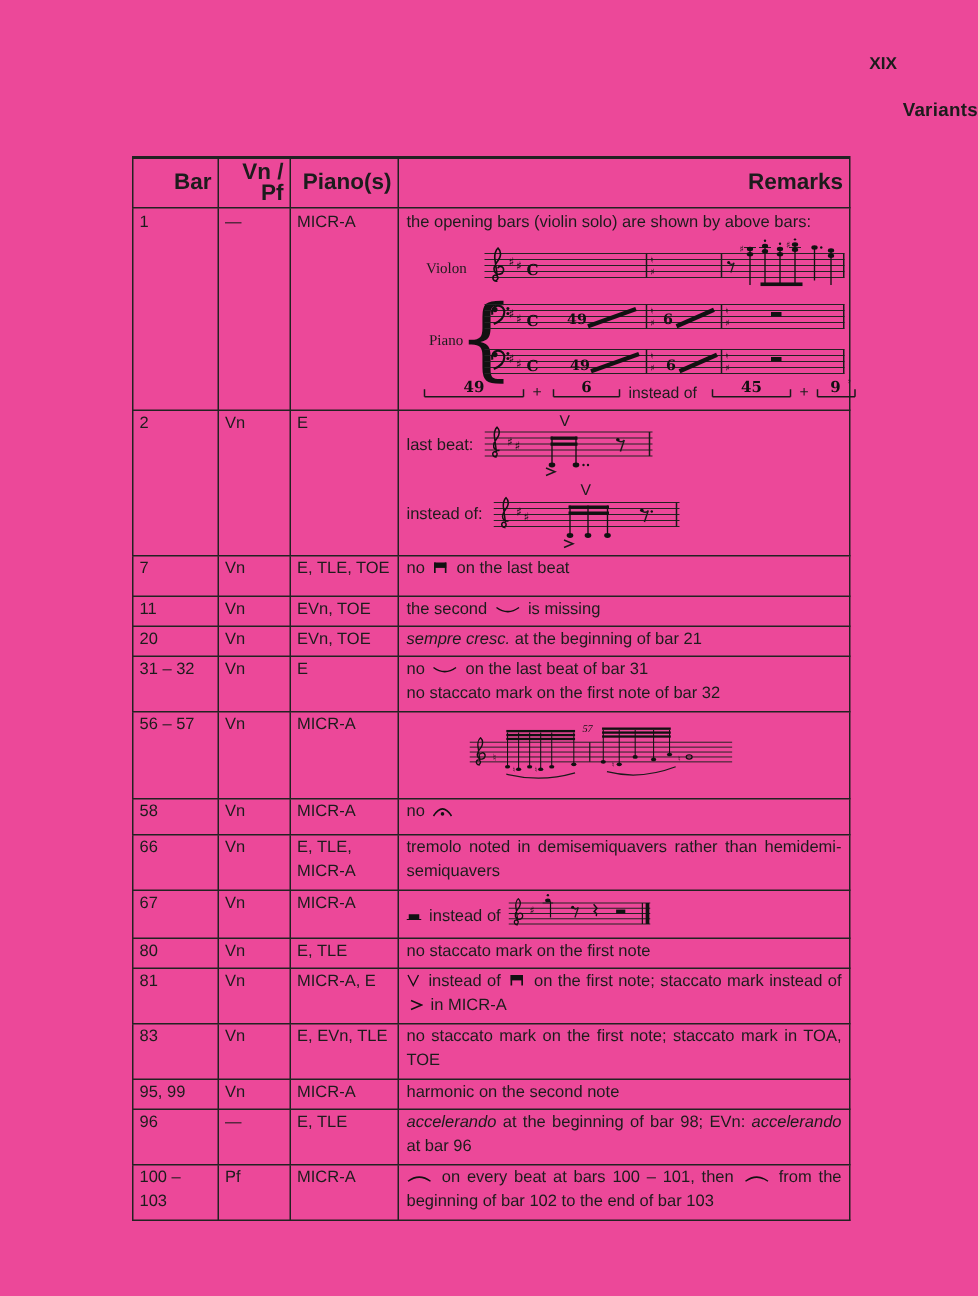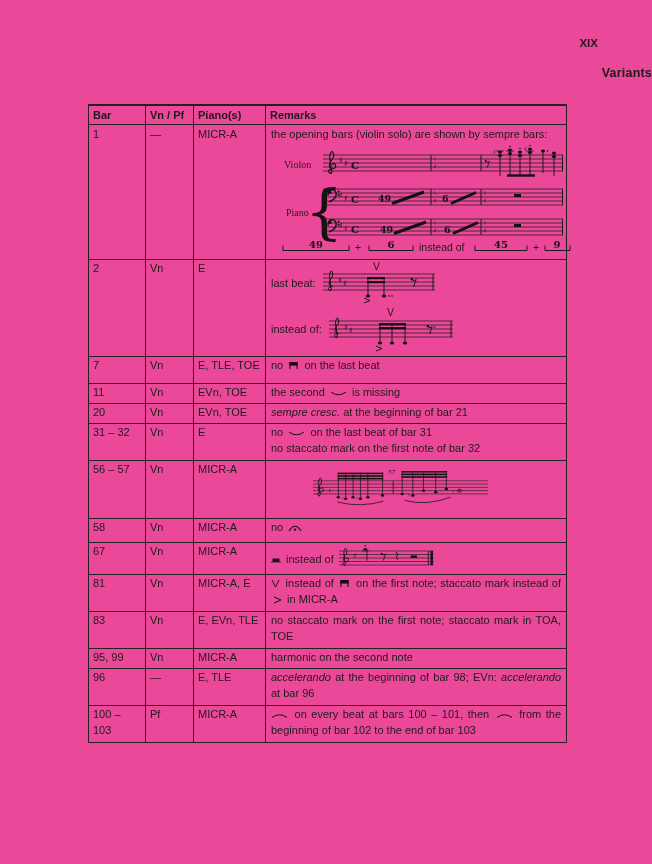--- a/index.html
+++ b/index.html
@@ -4,22 +4,22 @@
 <style>
   html,body{margin:0;padding:0;background:#ffffff;}
   .page{position:relative;width:652px;height:864px;background:#ec4899;overflow:hidden;
         font-family:"Liberation Sans",sans-serif;color:#1c1c1c;text-decoration:underline;}
   .page-number{position:absolute;top:37px;right:54px;font-weight:bold;font-size:11.5px;}
   .page-title{position:absolute;top:66px;left:0;width:652px;text-align:right;
               font-weight:bold;font-size:12.5px;letter-spacing:.2px;}
   table.variants{position:absolute;left:88px;top:104px;width:478px;border-collapse:collapse;
                  table-layout:fixed;border:1.5px solid #222;border-top:2.2px solid #222;}
   col.c-bar{width:57px;} col.c-part{width:48px;} col.c-src{width:72px;} col.c-rem{width:301px;}
-  th{border:1px solid #222;border-bottom:1.6px solid #222;text-align:left;font-weight:bold;
-     font-size:11px;padding:2px 4px;line-height:14px;}
+  th{border:1px solid #222;border-bottom:1.6px solid #222;text-align:right;font-weight:bold;
+     font-size:15px;padding:2px 4px;line-height:14px;}
   td{border:1px solid #222;vertical-align:top;padding:1.5px 4px;font-size:11px;line-height:15.5px;}
   td.remarks{padding:1.5px 5px;}
   tr.h130 td{height:128px;} tr.h86 td{height:84px;} tr.h56 td{height:54px;}
   tr.h35 td{height:33px;margin-left:24px;} tr.h29 td{height:27px;} tr.h25 td{height:23px;}
   tr.h22 td{height:20px;} tr.h18 td{height:16px;margin-top:24px;}
   .it{font-style:italic;}
   .just{text-align:justify;}
   .glyph{display:inline-block;vertical-align:-1px;margin:0 2px;}
   .glyph.lead{margin-left:0;}
   .mfig{display:block;}
@@ -64,21 +64,21 @@
         <th>Remarks</th>
       </tr>
     </thead>
     <tbody>
 
       <tr class="h130">
         <td>1</td>
         <td>—</td>
         <td>MICR-A</td>
         <td class="remarks">
-          <span>the opening bars (violin solo) are shown by sempre bars:</span>
+          <span>the opening bars (violin solo) are shown by above bars:</span>
           <svg class="mfig fig1" width="290" height="112" viewBox="0 0 290 112">
             <text class="lbl" x="3" y="23">Violon</text>
             <text class="lbl" x="5" y="71">Piano</text>
             <text class="brace" x="24" y="87">{</text>
             <path class="sline" d="M42,10H282 M42,14H282 M42,18H282 M42,22H282 M42,26H282"></path>
             <path class="sline" d="M42,44H282 M42,48H282 M42,52H282 M42,56H282 M42,60H282"></path>
             <path class="sline" d="M42,74H282 M42,78H282 M42,82H282 M42,86H282 M42,90H282"></path>
             <g transform="translate(46,10)">
               <path class="clef" stroke-width="1.1" d="M4.6,18.4 C2.8,18.8 1.4,17.4 1.6,15.9 C1.8,14.4 3.6,13.9 4.5,15 C5.4,16.1 4.8,17.8 3.4,18.1 M4.5,15 L2.9,3.4 C2.6,1 3.4,-2.4 5,-3.6 C6.5,-2.2 7,0.4 6.2,2.6 C5.2,5.2 2.8,6.6 2.4,9.6 C2,12.6 4.4,14.4 6.8,13.6 C8.6,13 9.2,10.8 8.2,9.4 C7.2,8.2 5.4,8.4 4.8,9.8"></path>
             </g>
@@ -340,20 +340,26 @@
           <svg class="glyph" width="14" height="9" viewBox="0 0 14 9">
               <path d="M1,8 Q7,-1.5 13,8" stroke="#111" stroke-width="1.1" fill="none"></path>
               <circle cx="7" cy="6.6" r="1.2" fill="#111"></circle>
             </svg>
         </td>
       </tr>
 
 
 
 
+      <tr class="h35">
+        <td>66</td>
+        <td>Vn</td>
+        <td>E, TLE, MICR-A</td>
+        <td class="remarks just">tremolo noted in demisemiquavers rather than hemidemi-semiquavers</td>
+      </tr>
 
       <tr class="h29">
         <td>67</td>
         <td>Vn</td>
         <td>MICR-A</td>
         <td class="remarks">
           <svg class="glyph lead" width="10" height="8" viewBox="0 0 10 8">
               <rect x="1.5" y="2.5" width="7" height="3.4" fill="#111"></rect>
               <line x1="0" y1="6" x2="10" y2="6" stroke="#111" stroke-width="0.8"></line>
             </svg>
@@ -375,20 +381,26 @@
             <g transform="translate(64,9) scale(0.85)">
                 <path d="M1,0 L4,3.5 L1.5,6.5 C3.5,7.5 4.2,9 3.2,10.5" stroke="#111" stroke-width="1.3" fill="none"></path>
               </g>
             <rect x="82" y="13" width="7" height="3" fill="#111"></rect>
             <line x1="102" y1="8" x2="102" y2="24" stroke="#111" stroke-width="0.9"></line>
             <rect x="104.5" y="8" width="2.8" height="16" fill="#111"></rect>
           </svg>
         </td>
       </tr>
 
+      <tr class="h18">
+        <td>80</td>
+        <td>Vn</td>
+        <td>E, TLE</td>
+        <td class="remarks">no staccato mark on the first note</td>
+      </tr>
 
       <tr class="h35">
         <td>81</td>
         <td>Vn</td>
         <td>MICR-A, E</td>
         <td class="remarks just">
           <svg class="glyph lead" width="9" height="9" viewBox="0 0 9 9">
               <path d="M1,1 L4.5,8 L8,1" stroke="#111" stroke-width="0.9" fill="none"></path>
             </svg>
           <span>instead of</span>

